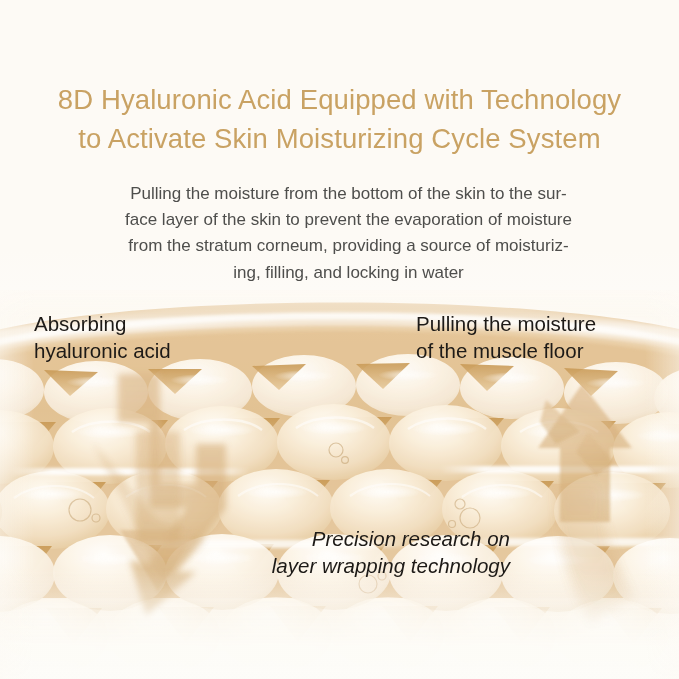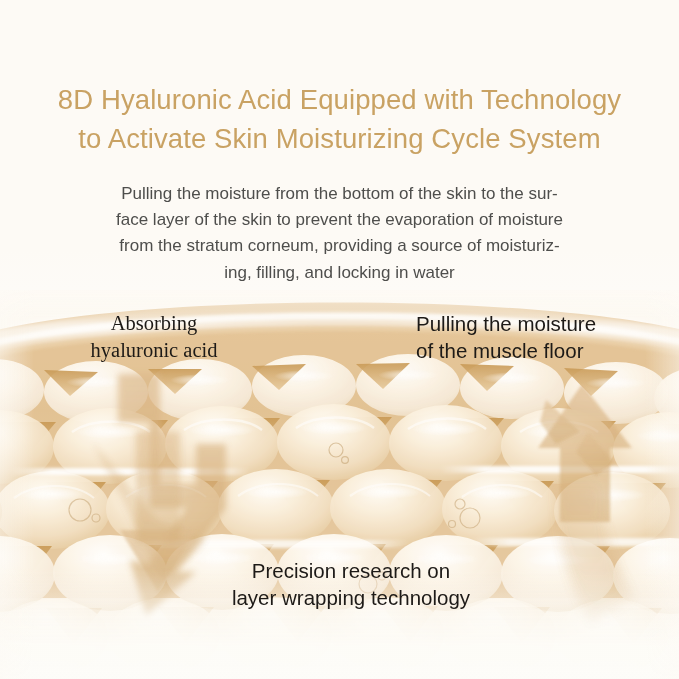--- a/index.html
+++ b/index.html
@@ -43,21 +43,21 @@
     font-size: 27.5px;
     line-height: 39px;
     letter-spacing: 0.1px;
     font-weight: 400;
     white-space: pre-line;
   }
 
   #subtext {
     position: absolute;
     top: 164px;
-    left: 63px;
+    left: 72px;
     width: 553px;
     text-align: center;
     color: #4e4e4c;
     font-size: 17px;
     line-height: 26.2px;
     font-weight: 400;
     white-space: pre-line;
   }
 
   
@@ -119,34 +119,34 @@
     font-size: 20.5px;
     line-height: 27px;
     font-weight: 400;
     white-space: pre-line;
     z-index: 20;
   }
   #caption-absorbing {
     top: 310px;
     left: 34px;
     width: 240px;
-    text-align: center;
-    font-family: Liberation Serif, serif;
+    text-align: left;
   }
   #caption-pulling {
     top: 310px;
     left: 416px;
     width: 238px;
     text-align: left;
   }
   #caption-precision {
-    top: 557px;
+    top: 525px;
     left: 192px;
     width: 318px;
-    text-align: center;
+    text-align: right;
+    font-style: italic;
   }
 </style>
 </head>
 <body>
 
 <div id="page">
 
   <div id="photo">
 
     <svg id="photo-svg" width="679" height="407" viewBox="0 0 679 407">

